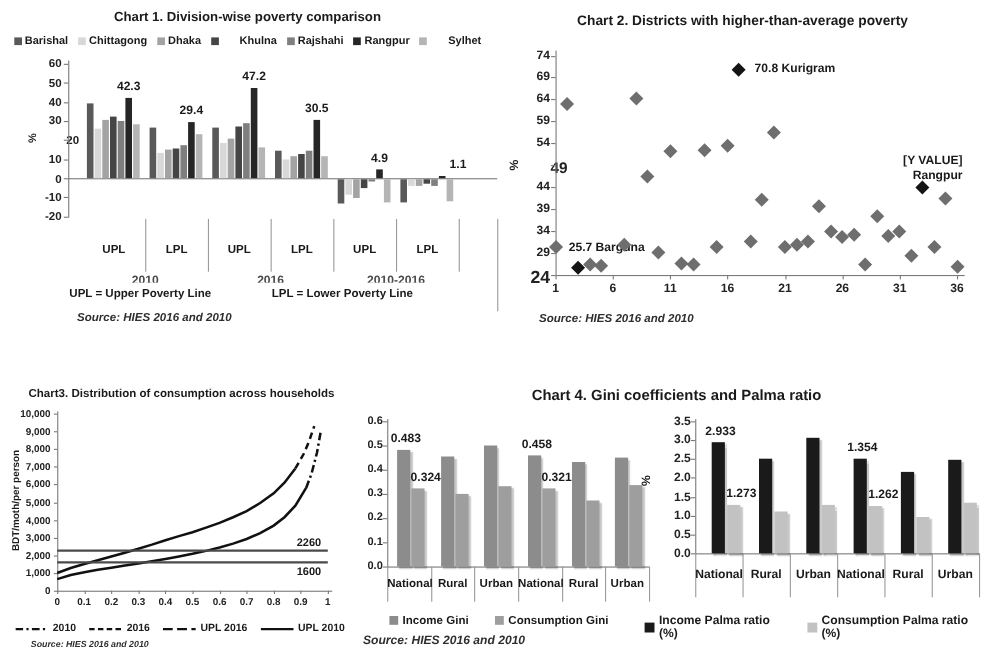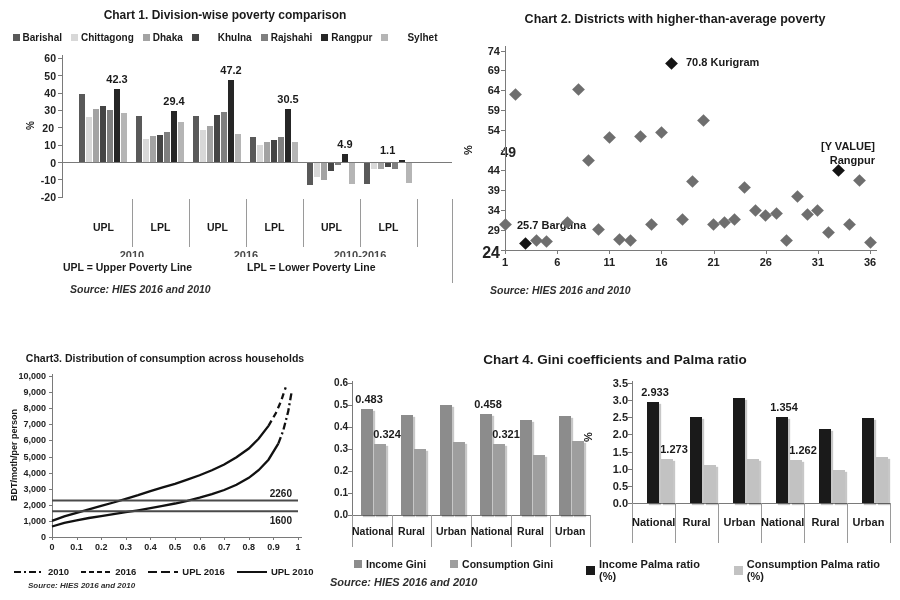--- a/index.html
+++ b/index.html
@@ -83,21 +83,21 @@
     <div class="fnote" id="c1-fn-lpl">LPL = Lower Poverty Line</div>
     <div class="src" id="c1-src">Source: HIES 2016 and 2010</div>
   <div class="abs ticklab" style="left: 22px; top: 52.3px; width: 34px; text-align: right; font-size: 10.5px;">60</div>
       <div class="abs axisline" style="left: 58px; top: 57.8px; width: 4px; height: 1px;"></div>
       <div class="abs ticklab" style="left: 22px; top: 69.6px; width: 34px; text-align: right; font-size: 10.5px;">50</div>
       <div class="abs axisline" style="left: 58px; top: 75.1px; width: 4px; height: 1px;"></div>
       <div class="abs ticklab" style="left: 22px; top: 87px; width: 34px; text-align: right; font-size: 10.5px;">40</div>
       <div class="abs axisline" style="left: 58px; top: 92.5px; width: 4px; height: 1px;"></div>
       <div class="abs ticklab" style="left: 22px; top: 104.4px; width: 34px; text-align: right; font-size: 10.5px;">30</div>
       <div class="abs axisline" style="left: 58px; top: 109.9px; width: 4px; height: 1px;"></div>
-      <div class="abs ticklab" style="left: 20px; top: 121.8px; width: 34px; text-align: right; font-size: 10.5px;">20</div>
+      <div class="abs ticklab" style="left: 38px; top: 121.8px; width: 34px; text-align: right; font-size: 10.5px;">20</div>
       <div class="abs axisline" style="left: 58px; top: 127.3px; width: 4px; height: 1px;"></div>
       <div class="abs ticklab" style="left: 22px; top: 139.1px; width: 34px; text-align: right; font-size: 10.5px;">10</div>
       <div class="abs axisline" style="left: 58px; top: 144.6px; width: 4px; height: 1px;"></div>
       <div class="abs ticklab" style="left: 22px; top: 156.5px; width: 34px; text-align: right; font-size: 10.5px;">0</div>
       <div class="abs axisline" style="left: 58px; top: 162px; width: 4px; height: 1px;"></div>
       <div class="abs ticklab" style="left: 22px; top: 173.9px; width: 34px; text-align: right; font-size: 10.5px;">-10</div>
       <div class="abs axisline" style="left: 58px; top: 179.4px; width: 4px; height: 1px;"></div>
       <div class="abs ticklab" style="left: 22px; top: 191.3px; width: 34px; text-align: right; font-size: 10.5px;">-20</div>
       <div class="abs axisline" style="left: 58px; top: 196.8px; width: 4px; height: 1px;"></div>
       <div class="abs axisline" style="left: 62px; top: 55px; width: 1px; height: 143px;"></div>
@@ -142,21 +142,21 @@
       <div class="abs bar" style="left: 378px; width: 6px; height: 6.4px; top: 163px; background: rgb(163, 163, 163);"></div>
       <div class="abs bar" style="left: 385px; width: 6px; height: 4.3px; top: 163px; background: rgb(69, 69, 69);"></div>
       <div class="abs bar" style="left: 392px; width: 6px; height: 5.6px; top: 163px; background: rgb(127, 127, 127);"></div>
       <div class="abs bar" style="left: 399px; width: 6px; height: 1.9px; top: 160.1px; background: rgb(38, 38, 38);"></div>
       <div class="abs bar" style="left: 406px; width: 6px; height: 20px; top: 163px; background: rgb(181, 181, 181);"></div>
       <div class="abs" style="left: 95px; top: 72.5px; width: 44px; text-align: center; font-size: 11px; font-weight: 700;">42.3</div>
       <div class="abs" style="left: 152px; top: 94.9px; width: 44px; text-align: center; font-size: 11px; font-weight: 700;">29.4</div>
       <div class="abs" style="left: 209px; top: 64px; width: 44px; text-align: center; font-size: 11px; font-weight: 700;">47.2</div>
       <div class="abs" style="left: 266px; top: 93px; width: 44px; text-align: center; font-size: 11px; font-weight: 700;">30.5</div>
       <div class="abs" style="left: 323px; top: 137.5px; width: 44px; text-align: center; font-size: 11px; font-weight: 700;">4.9</div>
-      <div class="abs" style="left: 380px; top: 144.1px; width: 44px; text-align: left; font-size: 11px; font-weight: 700;">1.1</div>
+      <div class="abs" style="left: 380px; top: 144.1px; width: 44px; text-align: right; font-size: 11px; font-weight: 700;">1.1</div>
       <div class="abs" style="left: 132px; top: 199px; width: 1px; height: 48px; background: rgb(154, 154, 154);"></div>
       <div class="abs" style="left: 189px; top: 199px; width: 1px; height: 48px; background: rgb(154, 154, 154);"></div>
       <div class="abs" style="left: 246px; top: 199px; width: 1px; height: 48px; background: rgb(154, 154, 154);"></div>
       <div class="abs" style="left: 303px; top: 199px; width: 1px; height: 48px; background: rgb(154, 154, 154);"></div>
       <div class="abs" style="left: 360px; top: 199px; width: 1px; height: 48px; background: rgb(154, 154, 154);"></div>
       <div class="abs" style="left: 417px; top: 199px; width: 1px; height: 48px; background: rgb(154, 154, 154);"></div>
       <div class="abs" style="left: 452px; top: 199px; width: 1px; height: 84px; background: rgb(154, 154, 154);"></div>
       <div class="abs" style="left: 75px; top: 221px; width: 57px; text-align: center; font-size: 10.5px; font-weight: 700;">UPL</div>
       <div class="abs" style="left: 132px; top: 221px; width: 57px; text-align: center; font-size: 10.5px; font-weight: 700;">LPL</div>
       <div class="abs" style="left: 189px; top: 221px; width: 57px; text-align: center; font-size: 10.5px; font-weight: 700;">UPL</div>

